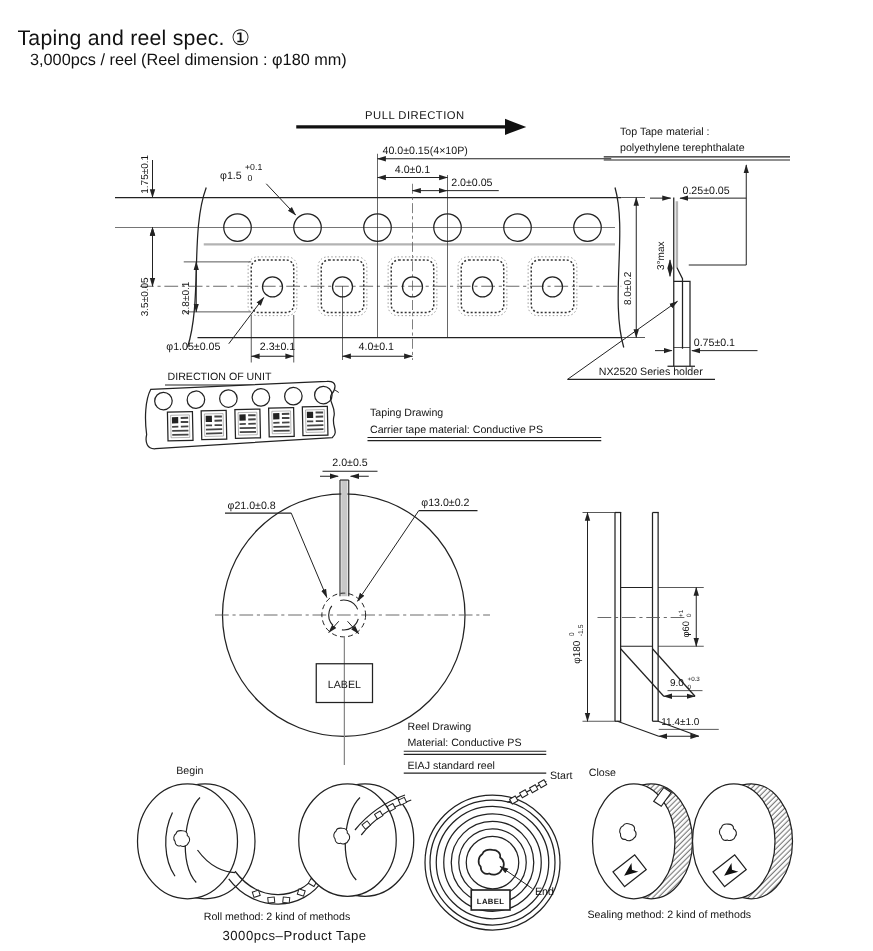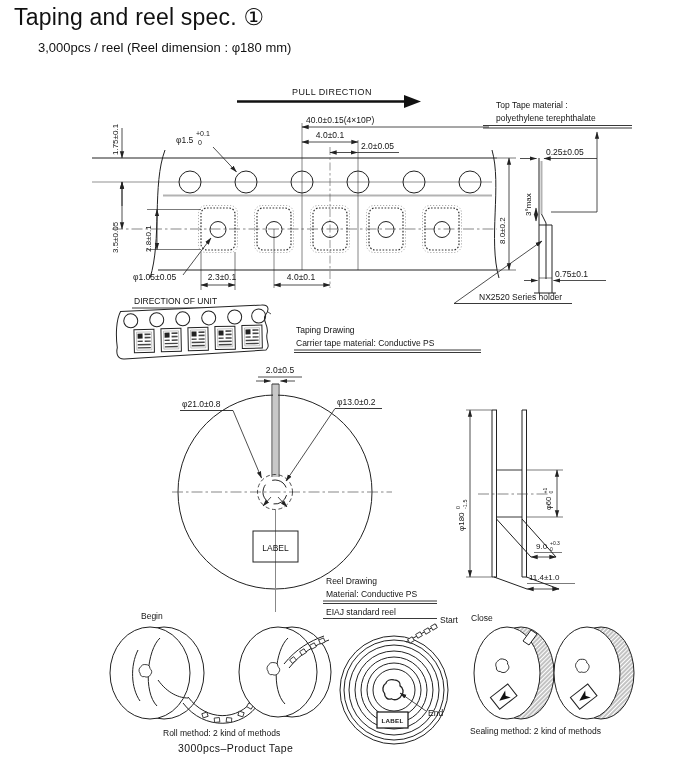--- a/index.html
+++ b/index.html
@@ -1,19 +1,19 @@
 <!DOCTYPE html>
 <html><head>
 <meta charset="utf-8">
 <style>
   html,body{margin:0;padding:0}
   body{width:698px;height:761px;background:#fff;position:relative;overflow:hidden;
        font-family:"Liberation Sans",sans-serif;color:#111}
-  #title{position:absolute;left:14px;top:4px;font-size:23px;letter-spacing:.2px}
-  #subtitle{position:absolute;left:38px;top:40px;font-size:13px}
+  #title{position:absolute;left:14px;top:20px;font-size:17px;letter-spacing:.2px}
+  #subtitle{position:absolute;left:24px;top:40px;font-size:13px}
   svg{position:absolute;left:0;top:0}
   svg text{font-family:"Liberation Sans",sans-serif;fill:#141414}
   .obj{stroke:#222;stroke-width:1;fill:none}
   .objf{stroke:#222;stroke-width:1;fill:#fff}
   .dim{stroke:#222;stroke-width:0.8;fill:none}
   .ext{stroke:#222;stroke-width:0.6;fill:none}
   .ul{stroke:#222;stroke-width:0.9;fill:none}
   .cl{stroke:#555;stroke-width:0.7;fill:none;stroke-dasharray:11 3 2.5 3}
   .t5{font-size:5px}.t55{font-size:5.5px}
   .t62{font-size:6.2px;font-weight:bold;letter-spacing:.3px}

